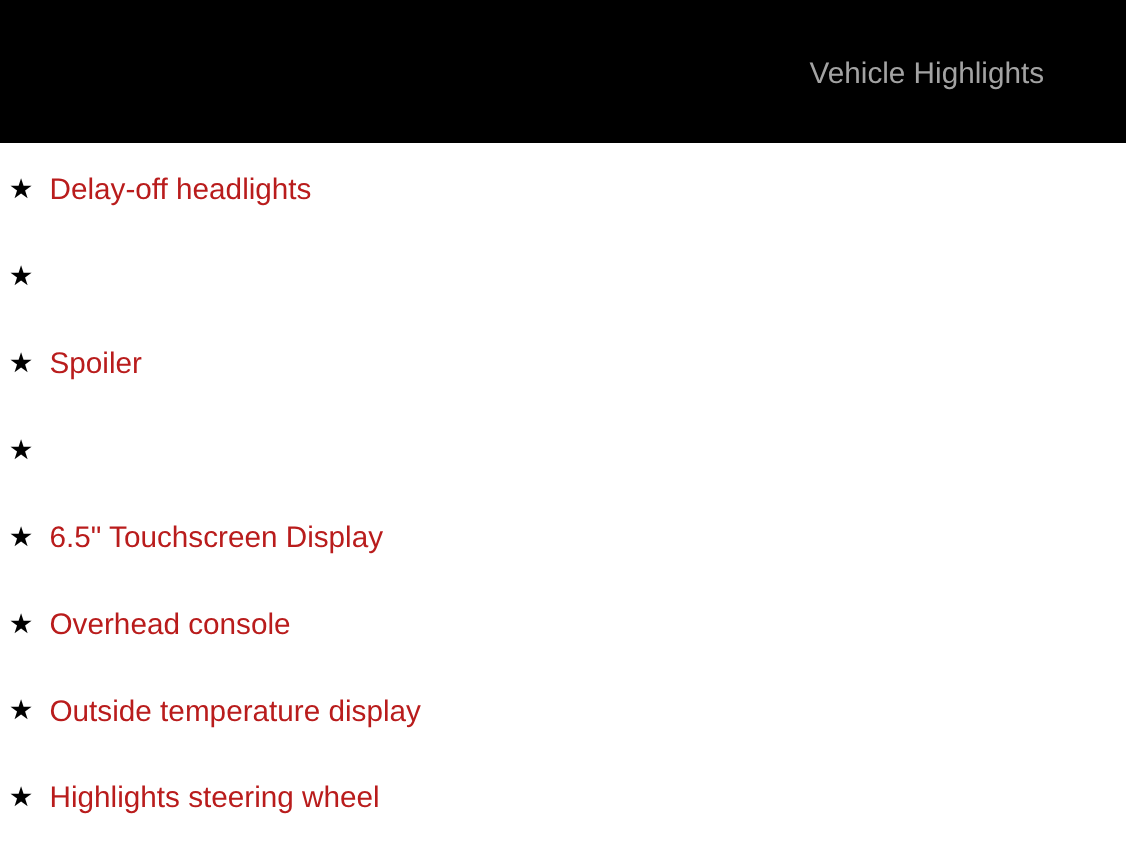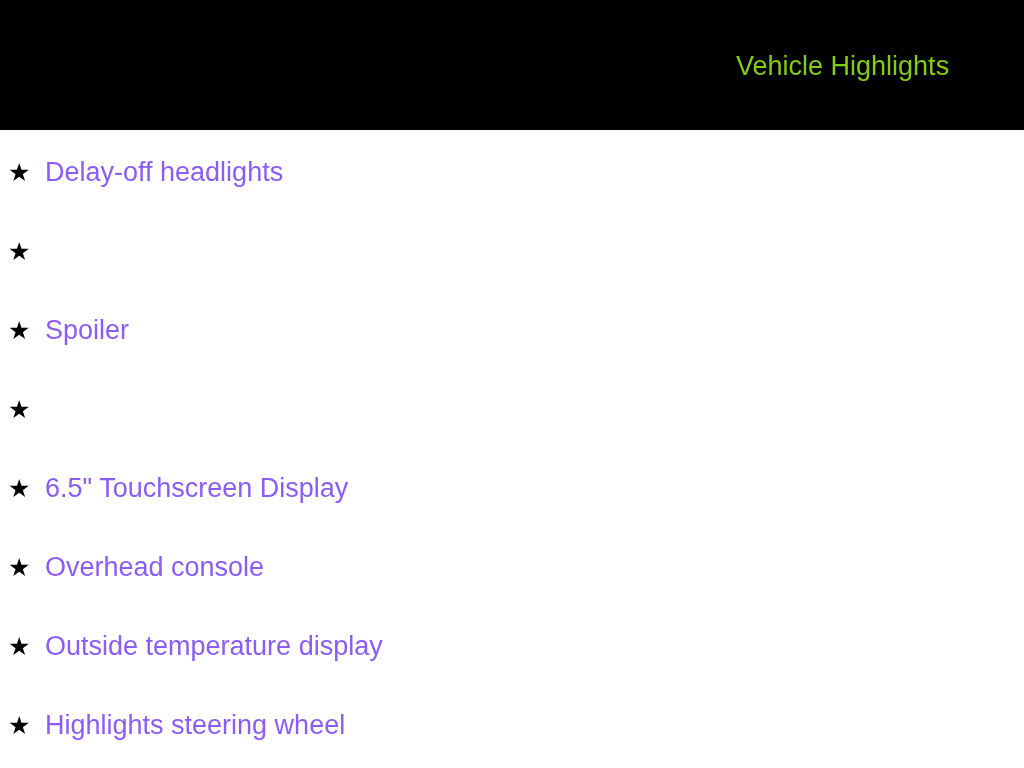--- a/index.html
+++ b/index.html
@@ -25,21 +25,21 @@
     height: 130px;
     background: #000000;
   }
   .header-title {
     position: absolute;
     left: 736px;
     top: 50px;
     font-size: 27px;
     line-height: 32px;
     font-weight: 400;
-    color: #84cc16;
+    color: #a3a3a3;
     white-space: nowrap;
   }
   .highlight-list {
     list-style: none;
     margin: 0;
     padding: 24px 0 0 0;
   }
   .highlight-item {
     display: flex;
     align-items: center;
@@ -54,21 +54,21 @@
     line-height: 36px;
     color: #000000;
     flex: 0 0 28px;
     text-align: left;
   }
   .label {
     display: inline-block;
     margin-left: 9px;
     font-size: 27px;
     line-height: 36px;
-    color: #8b5cf6;
+    color: #b91c1c;
     white-space: nowrap;
   }
 </style>
 </head>
 <body>
 
 <div class="page">
 
   <div class="header">
     <div class="header-title">Vehicle Highlights</div>

